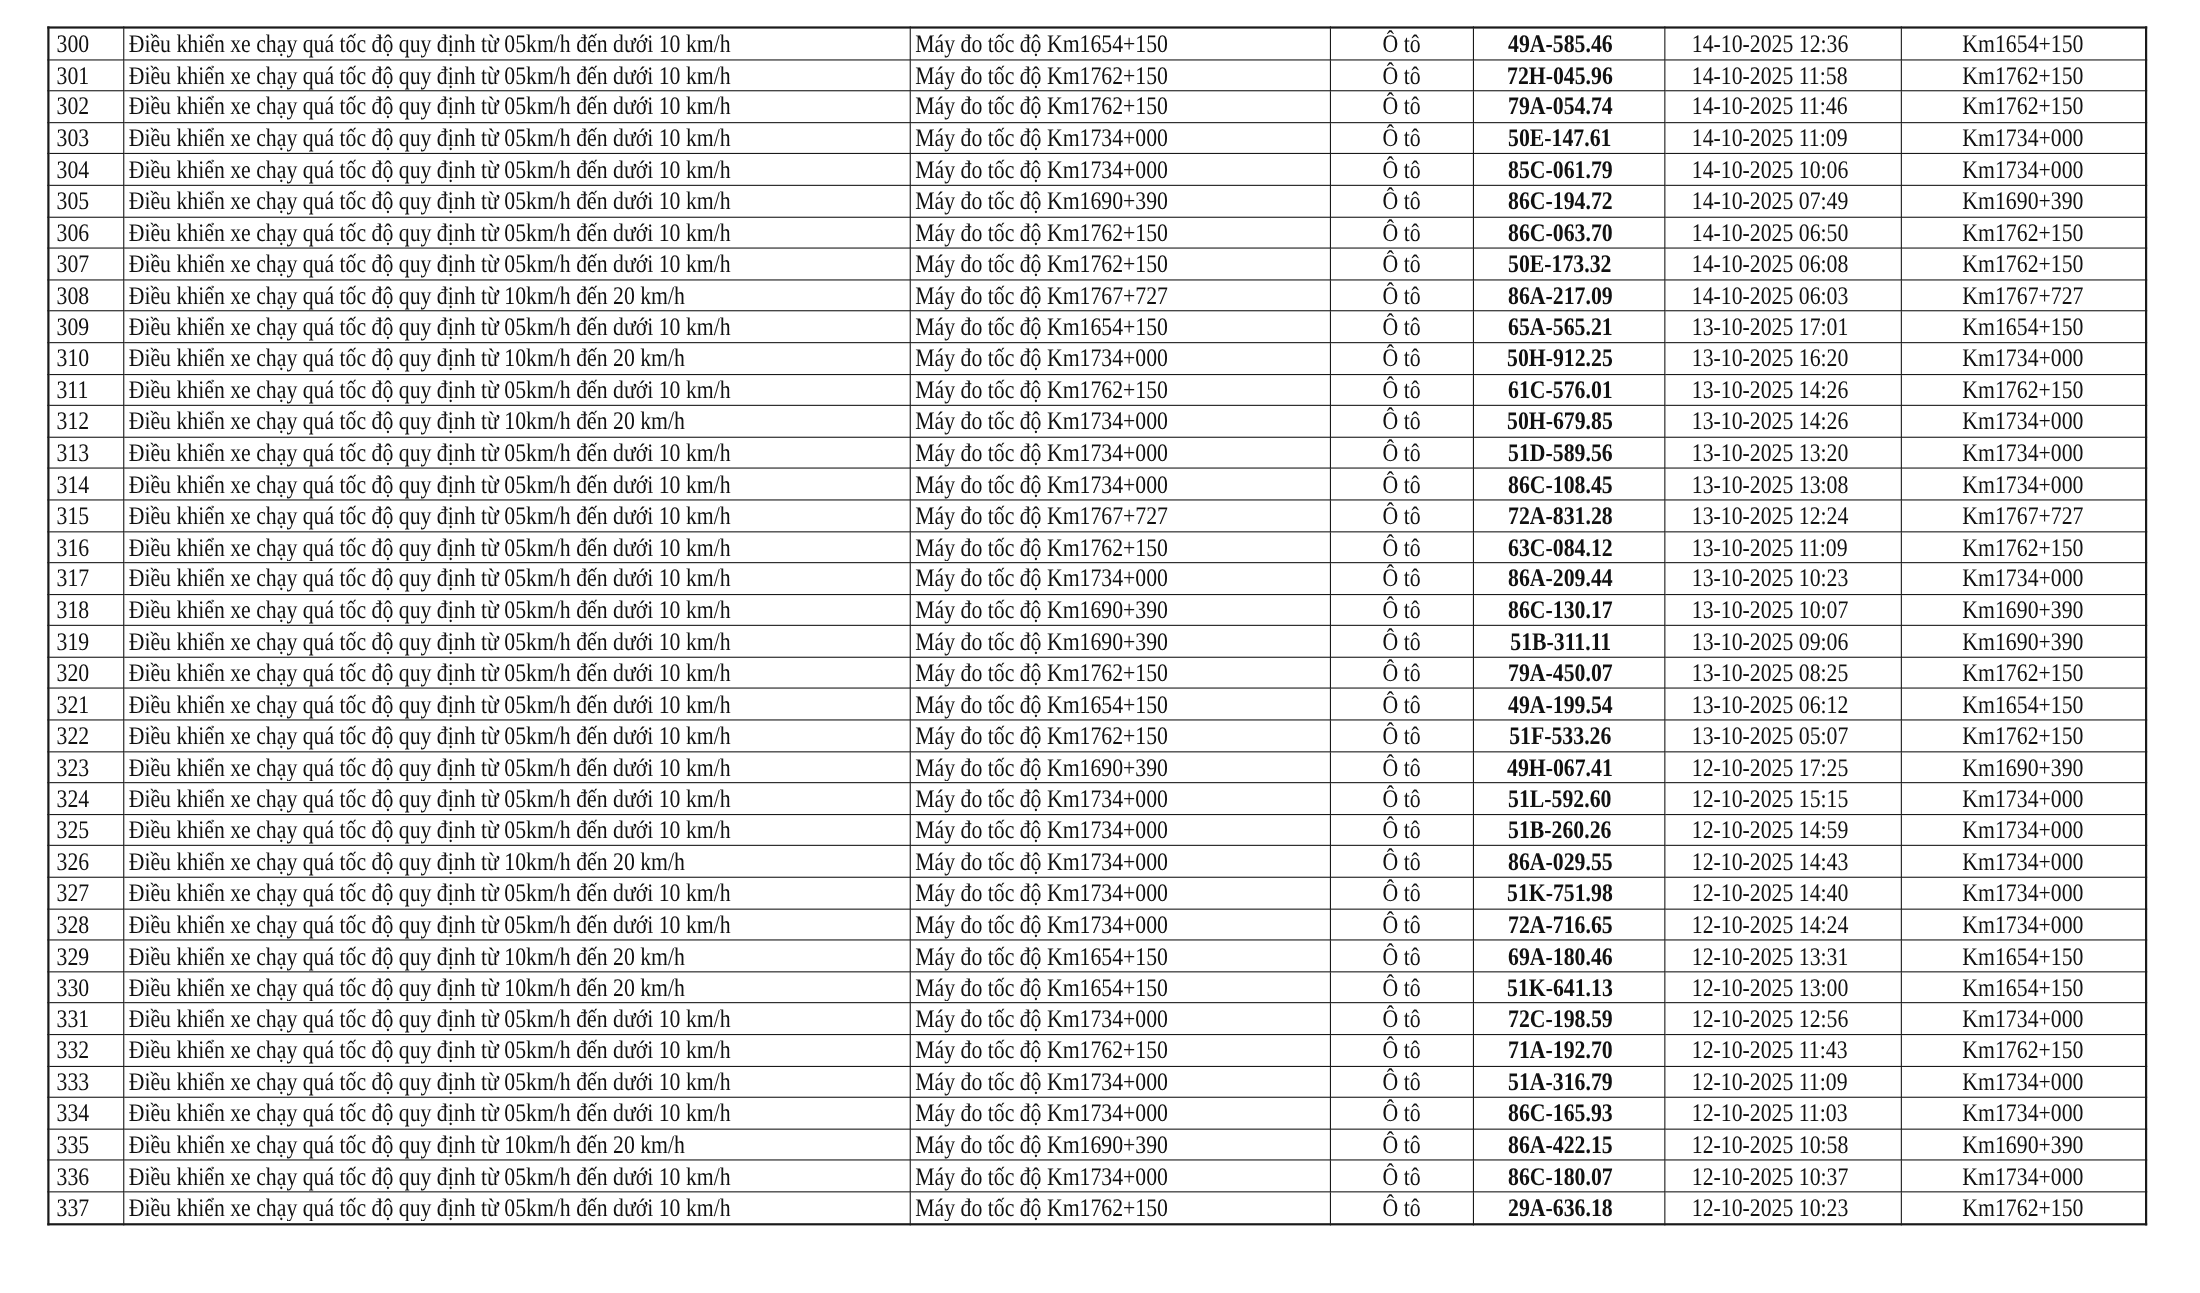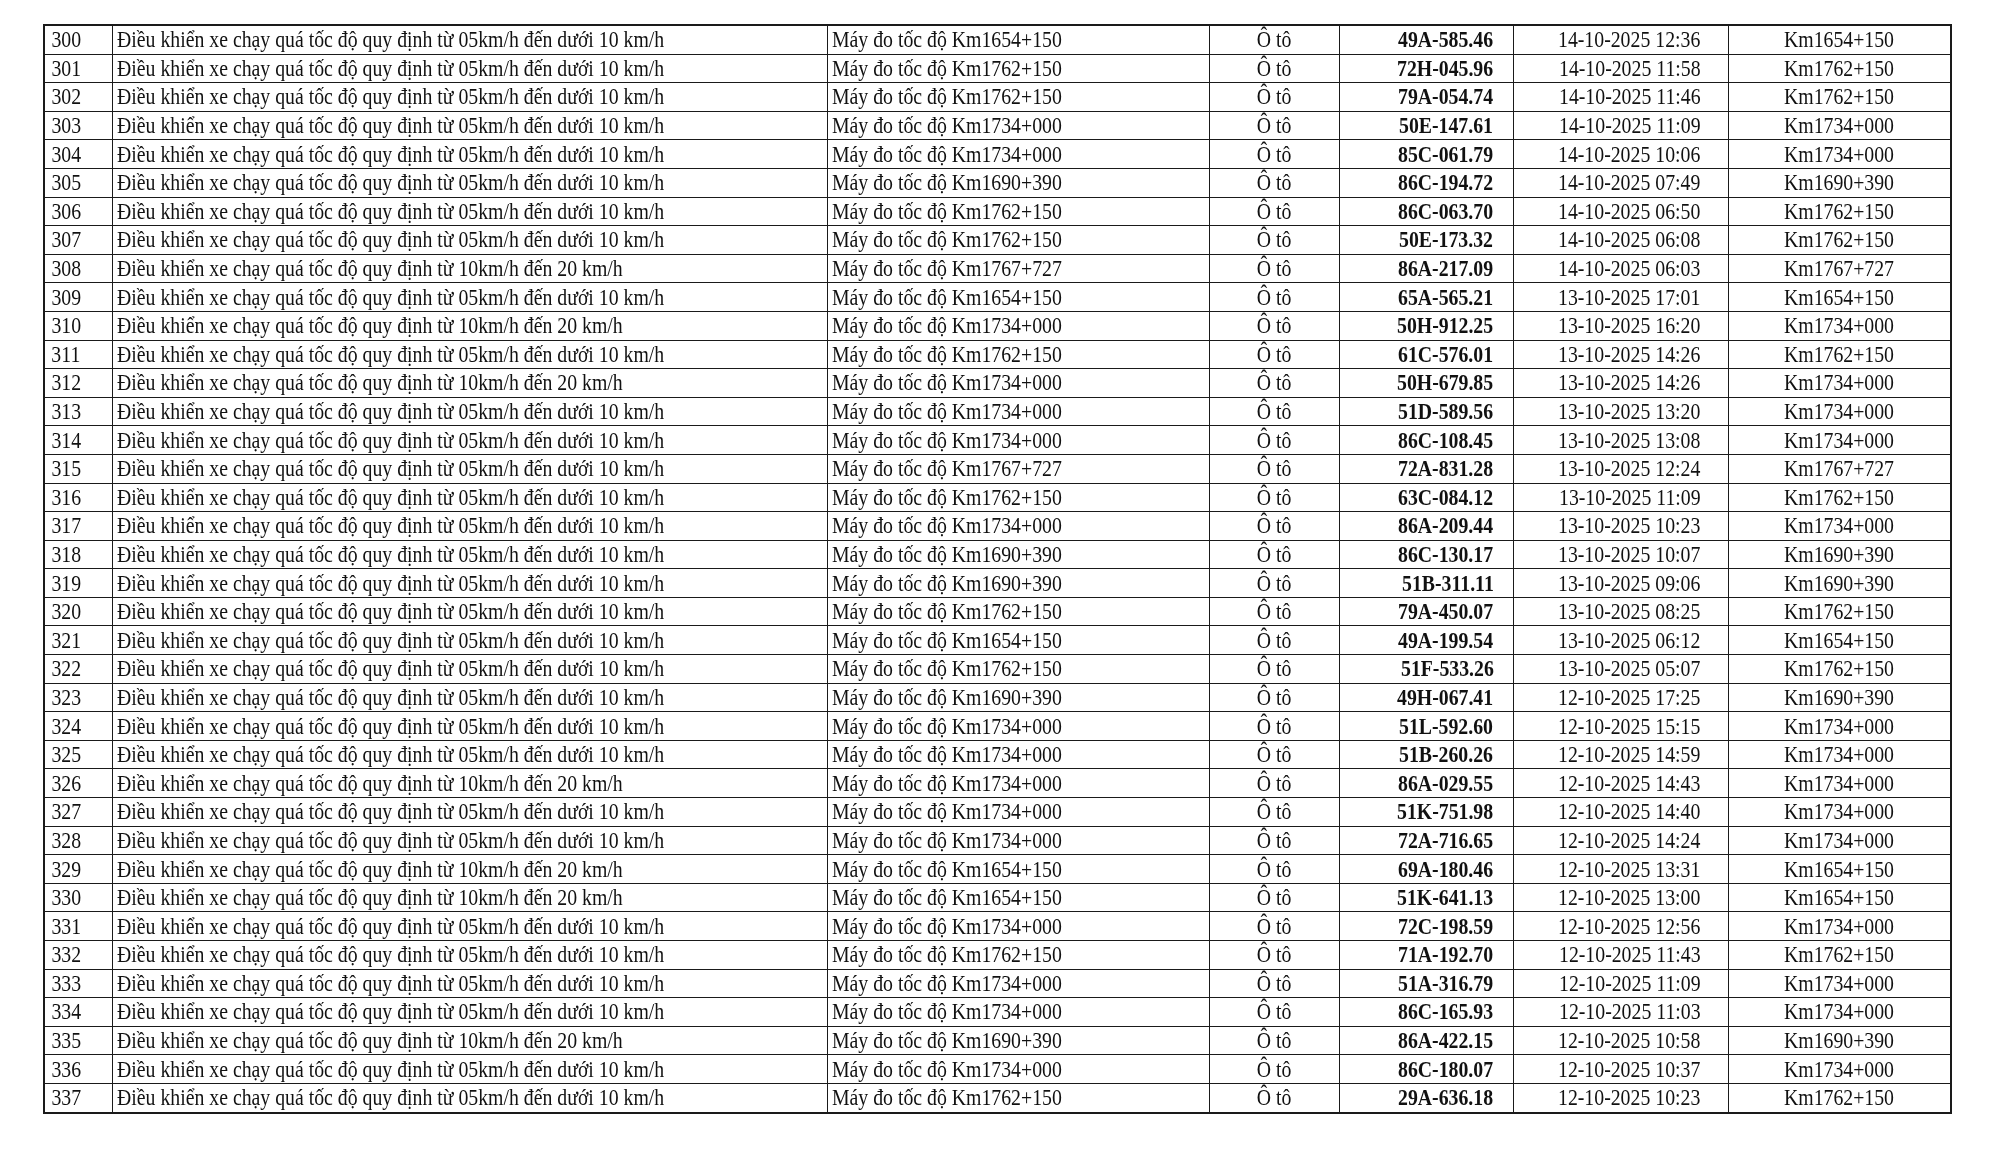--- a/index.html
+++ b/index.html
@@ -11,22 +11,22 @@
       border:2px solid #1a1a1a;
     }
     table.violations td {
       border:1.5px solid #1a1a1a;
       height:27.6px; padding:0 4px; font-size:23px; line-height:27px;
       white-space:nowrap; overflow:hidden; vertical-align:middle;
     }
     .c-num { text-align:left; }
     .c-desc, .c-dev { text-align:left; }
     .c-type, .c-loc { text-align:center; }
-    .c-plate { text-align:right; font-weight:bold; }
-    .c-time { text-align:right; }
+    .c-plate { text-align:center; font-weight:bold; }
+    .c-time { text-align:center; }
     .sq { display:inline-block; transform:scaleX(0.86); transform-origin:left center; }
     .c-num .sq, .c-type .sq, .c-loc .sq { transform-origin:center center; }
   </style>
 </head>
 <body>
 
 <table class="violations">
   <colgroup>
     <col style="width:68px">
     <col style="width:715px">

